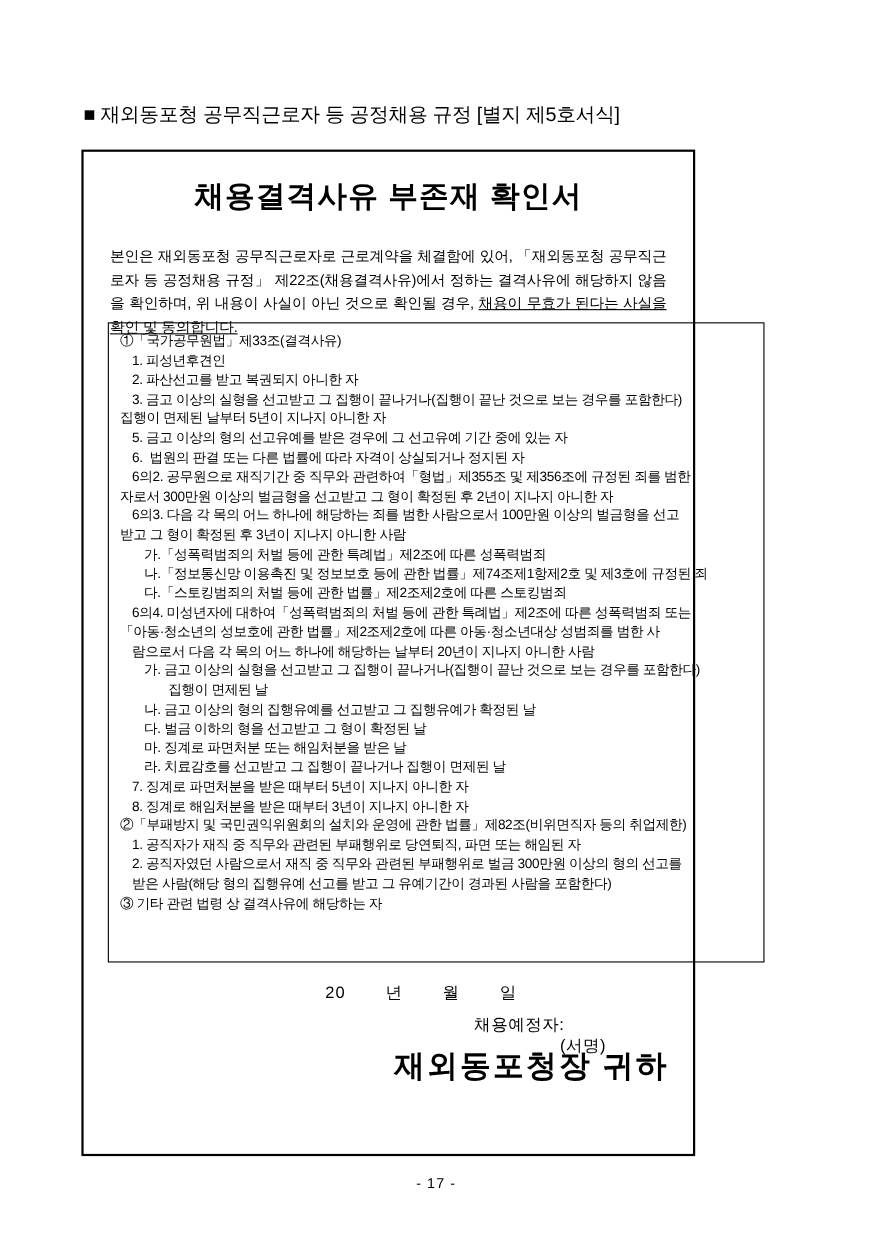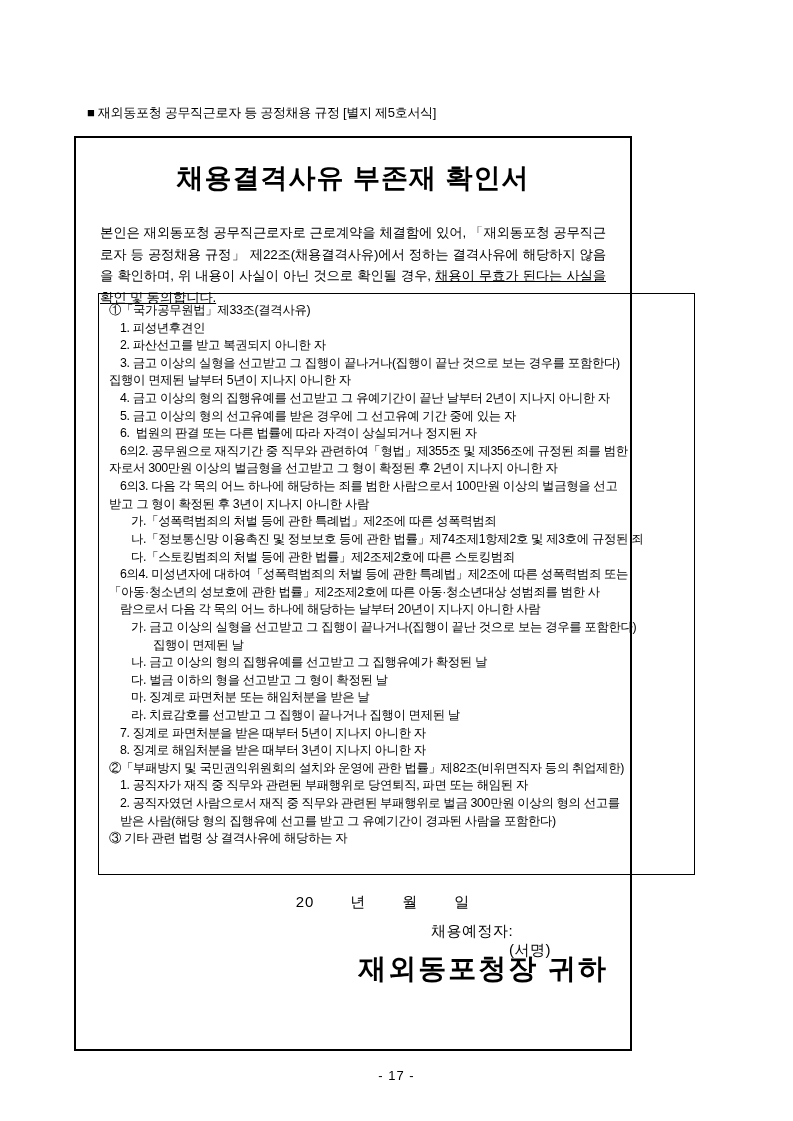--- a/index.html
+++ b/index.html
@@ -16,26 +16,25 @@
     overflow: hidden;
   }
   .page {
     position: relative;
     width: 793px;
     height: 1121px;
     box-sizing: border-box;
   }
   .header-note {
     position: absolute;
-    left: 87px;
+    left: 76px;
     top: 92px;
-    font-size: 13px;
+    font-size: 18px;
     letter-spacing: -0.3px;
     white-space: nowrap;
-    margin-top: 12px;
   }
   .outer-box {
     position: absolute;
     left: 74px;
     top: 136px;
     width: 558px;
     height: 915px;
     border: 2px solid #000;
     box-sizing: border-box;
   }
@@ -133,21 +132,20 @@
     <div class="intro">
       <span> 본인은 재외동포청 공무직근로자로 근로계약을 체결함에 있어, 「재외동포청 공무직근로자 등 공정채용 규정」 제22조(채용결격사유)에서 정하는 결격사유에 해당하지 않음을 확인하며, 위 내용이 사실이 아닌 것으로 확인될 경우, </span><span class="u">채용이 무효가 된다는 사실을 확인 및 동의합니다.</span>
     </div>
 
     <div class="inner-box">
       <span class="ln i0">①「국가공무원법」제33조(결격사유)</span>
       <span class="ln i1">1. 피성년후견인</span>
       <span class="ln i1">2. 파산선고를 받고 복권되지 아니한 자</span>
       <span class="ln i1">3. 금고 이상의 실형을 선고받고 그 집행이 끝나거나(집행이 끝난 것으로 보는 경우를 포함한다)</span>
       <span class="ln i0">집행이 면제된 날부터 5년이 지나지 아니한 자</span>
-      <span class="ln i1">4. 금고 이상의 형의 집행유예를 선고받고 그 유예기간이 끝난 날부터 2년이 지나지 아니한 자</span>
       <span class="ln i1">5. 금고 이상의 형의 선고유예를 받은 경우에 그 선고유예 기간 중에 있는 자</span>
       <span class="ln i1">6.  법원의 판결 또는 다른 법률에 따라 자격이 상실되거나 정지된 자</span>
       <span class="ln i1">6의2. 공무원으로 재직기간 중 직무와 관련하여「형법」제355조 및 제356조에 규정된 죄를 범한</span>
       <span class="ln i0">자로서 300만원 이상의 벌금형을 선고받고 그 형이 확정된 후 2년이 지나지 아니한 자</span>
       <span class="ln i1">6의3. 다음 각 목의 어느 하나에 해당하는 죄를 범한 사람으로서 100만원 이상의 벌금형을 선고</span>
       <span class="ln i0">받고 그 형이 확정된 후 3년이 지나지 아니한 사람</span>
       <span class="ln i2">가.「성폭력범죄의 처벌 등에 관한 특례법」제2조에 따른 성폭력범죄</span>
       <span class="ln i2">나.「정보통신망 이용촉진 및 정보보호 등에 관한 법률」제74조제1항제2호 및 제3호에 규정된 죄</span>
       <span class="ln i2">다.「스토킹범죄의 처벌 등에 관한 법률」제2조제2호에 따른 스토킹범죄</span>
       <span class="ln i1">6의4. 미성년자에 대하여「성폭력범죄의 처벌 등에 관한 특례법」제2조에 따른 성폭력범죄 또는</span>

